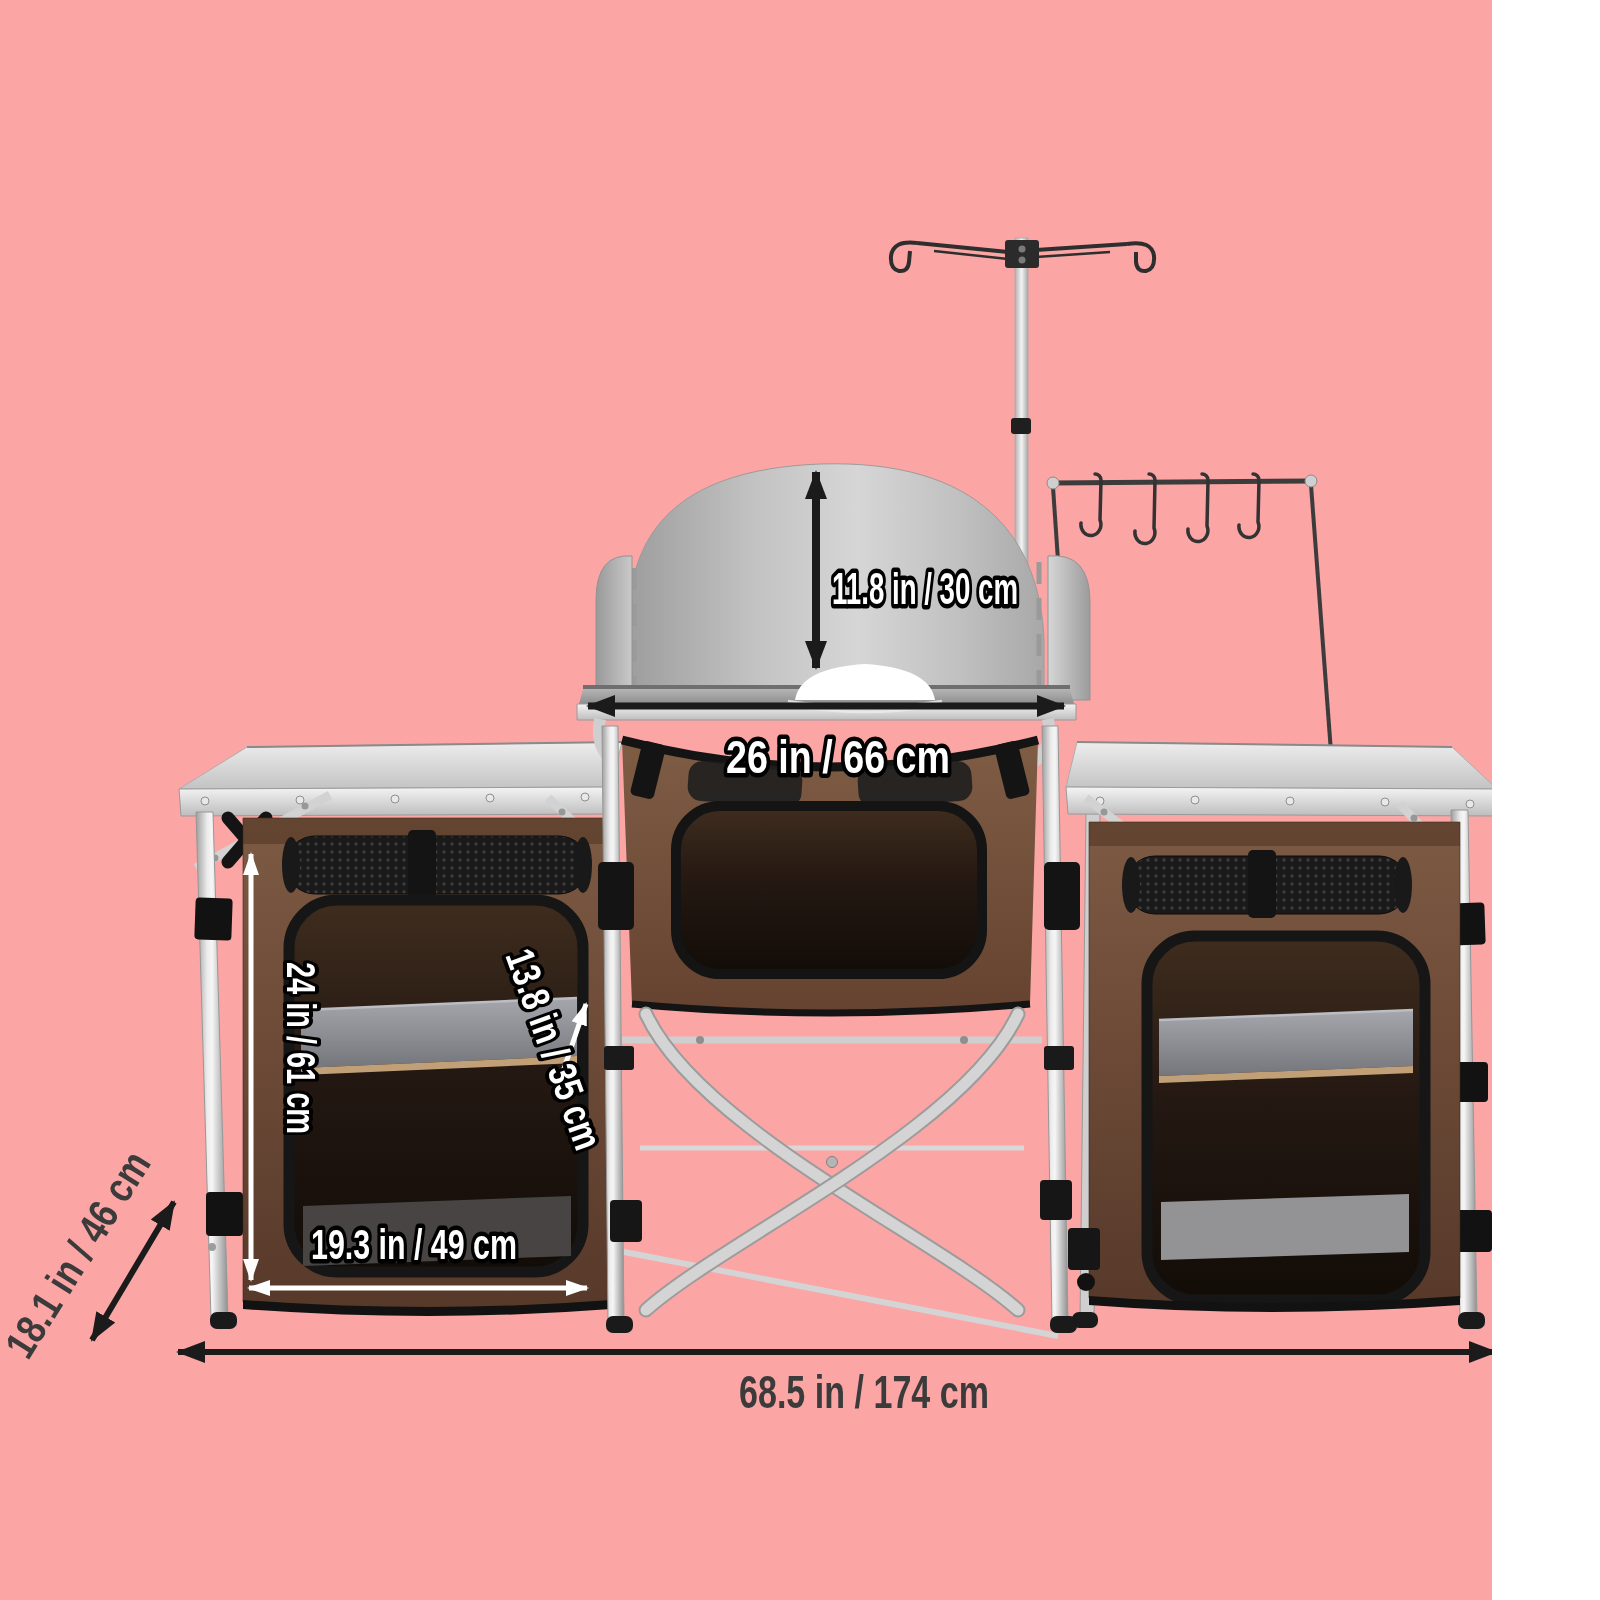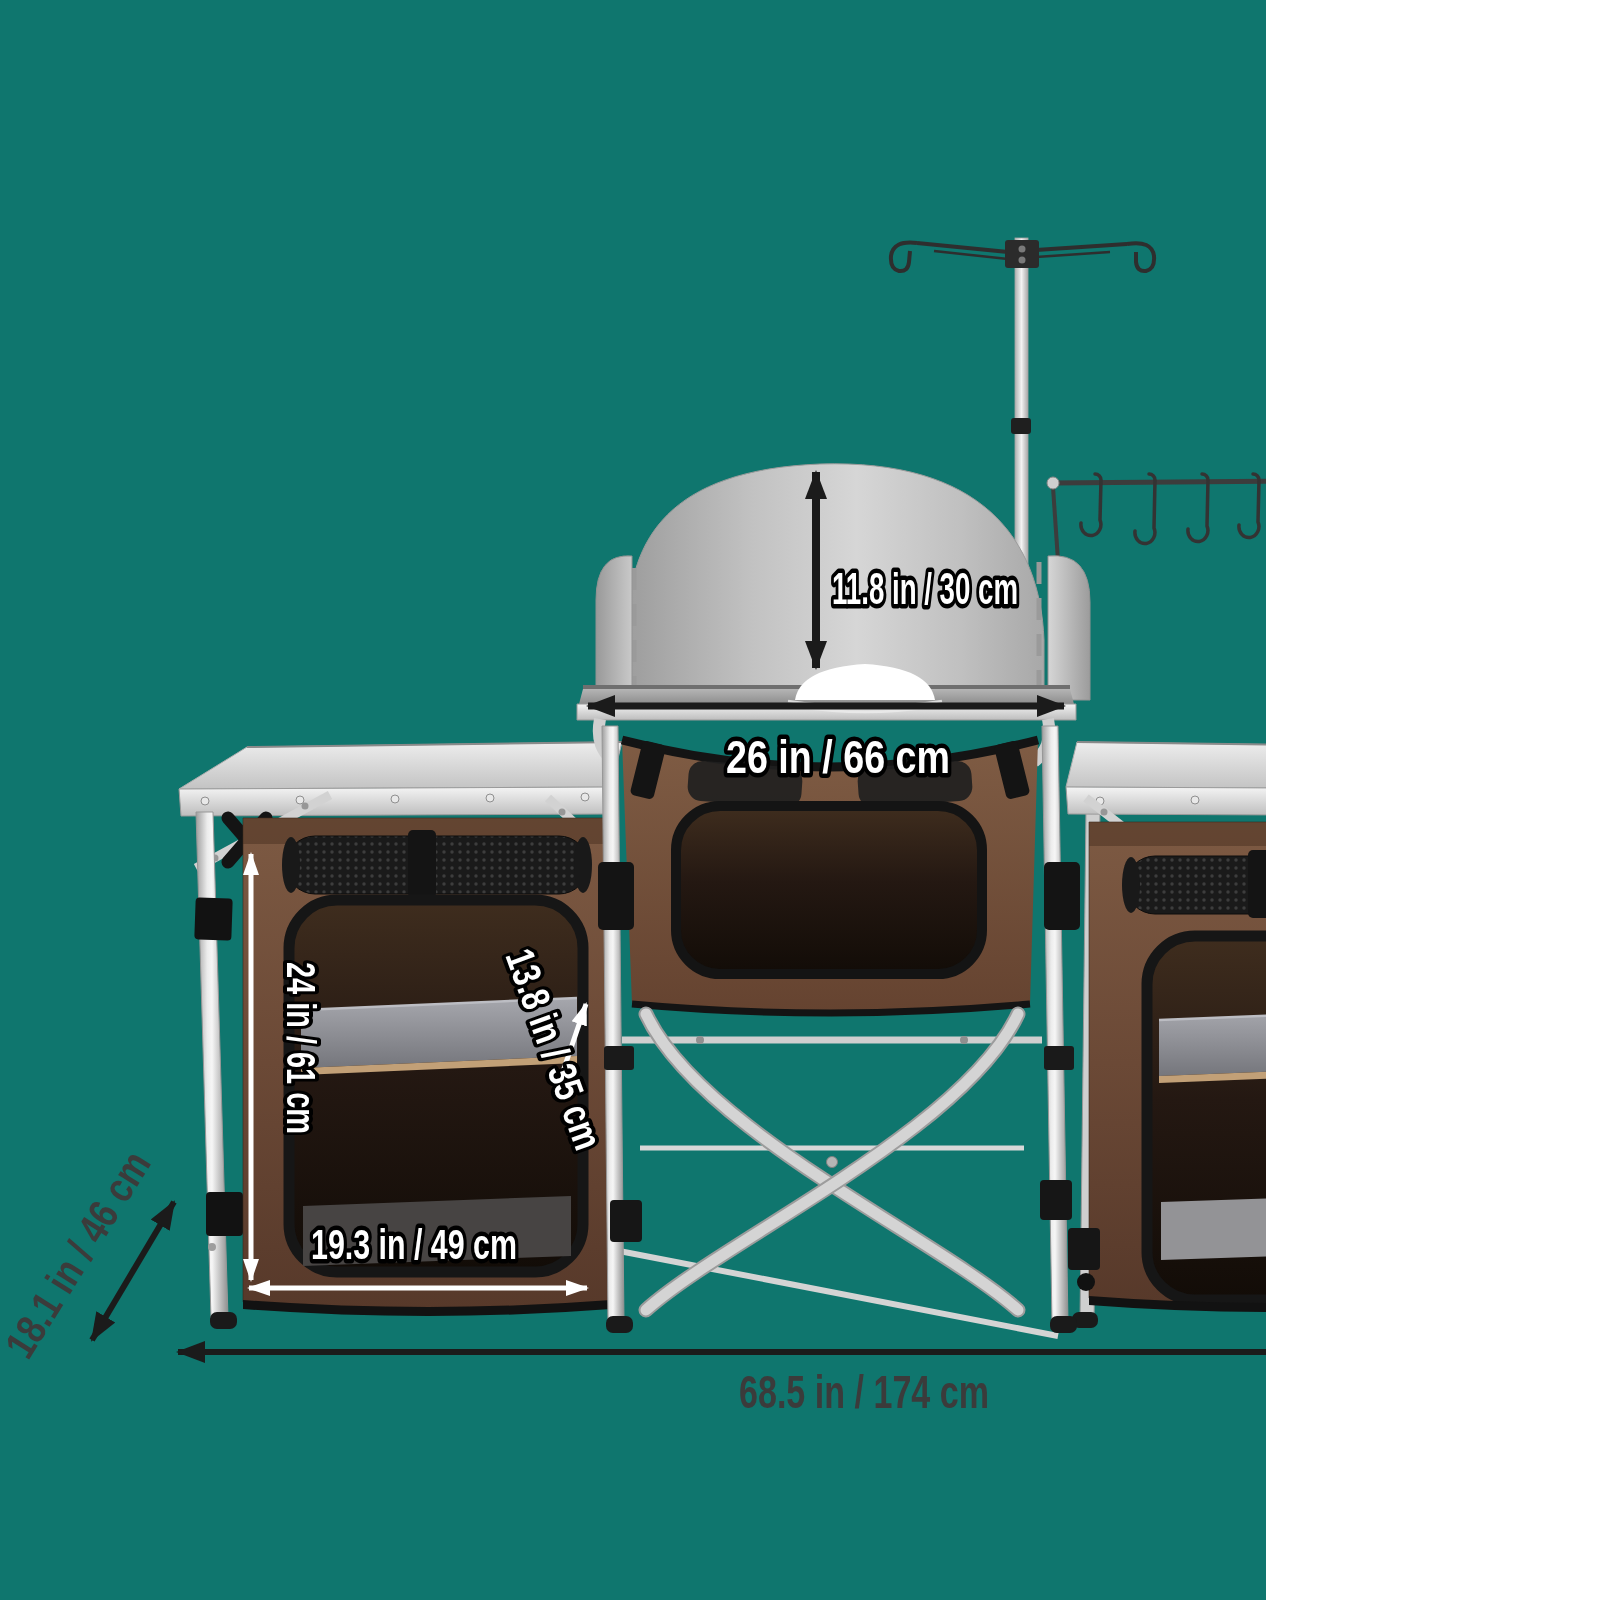--- a/index.html
+++ b/index.html
@@ -1,16 +1,16 @@
 <!DOCTYPE html>
 <html><head>
 <meta charset="utf-8">
 <style>
   html,body{margin:0;padding:0;background:#fff;}
-  .canvas{position:relative;width:1266px;height:1600px;background:#0f766e;overflow:hidden;
+  .canvas{position:relative;width:1492px;height:1600px;background:#fca5a5;overflow:hidden;
           font-family:"Liberation Sans", sans-serif;}
   svg{display:block;}
   text{font-family:"Liberation Sans", sans-serif;font-weight:bold;}
   .dim-dark{fill:#3b3b3b;}
   .dim-light{fill:#ffffff;stroke:#000000;paint-order:stroke;stroke-linejoin:round;}
 </style>
 </head>
 <body>
 
 <div class="canvas">

